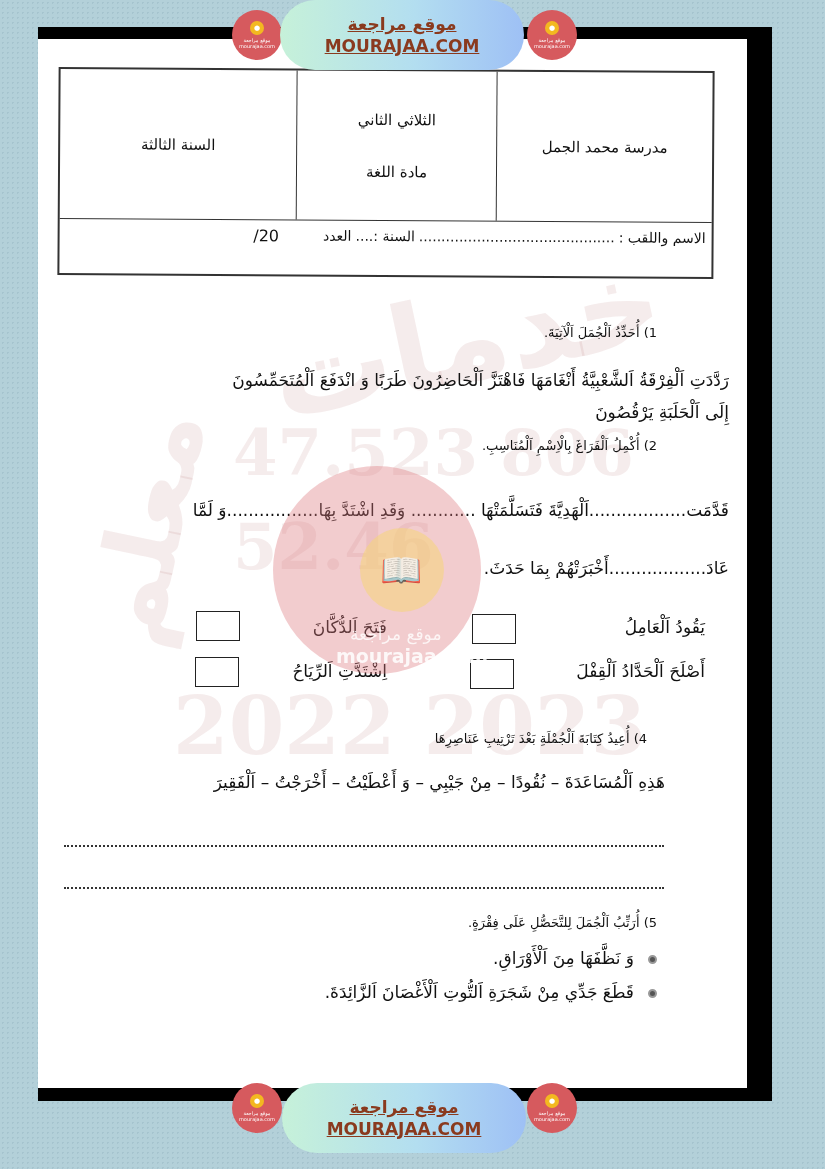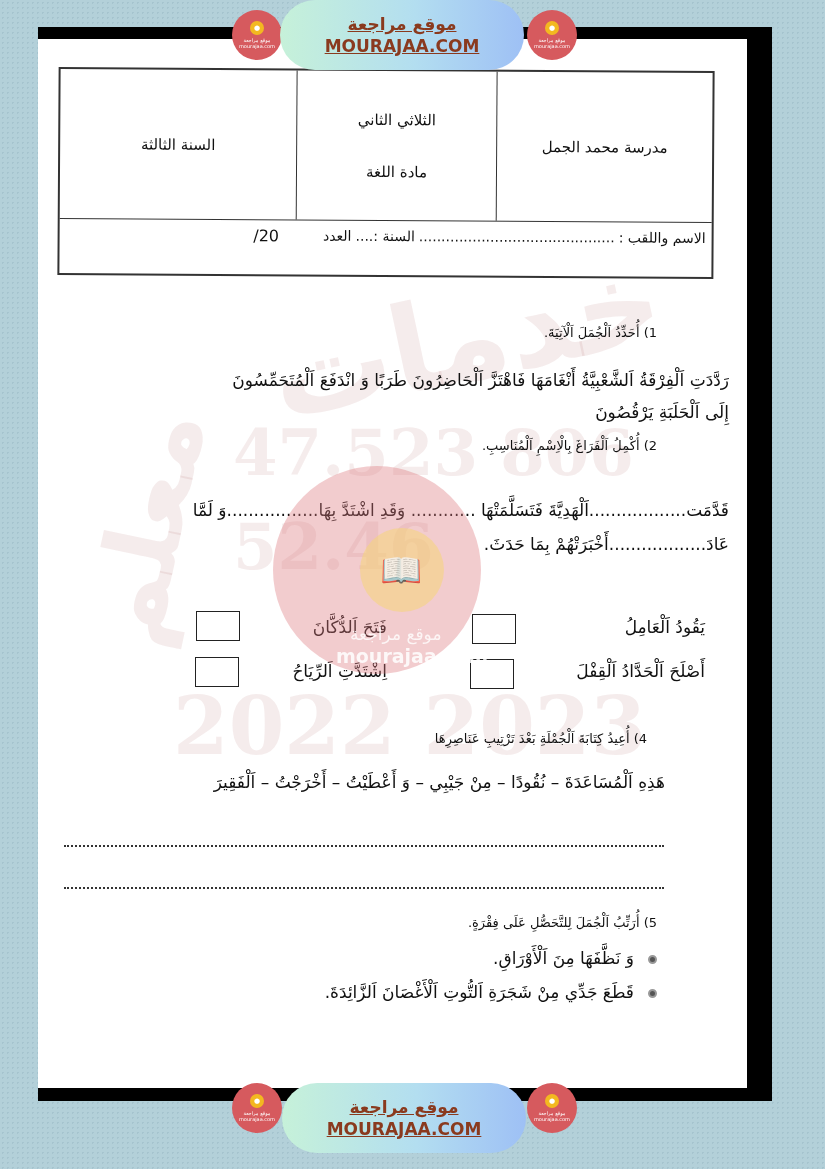--- a/index.html
+++ b/index.html
@@ -89,21 +89,21 @@
       <span class="score">20/</span>
     </div>
   </div>
 
   <div class="rtl q-title" style="right:90px; top:286px;">1) أُحَدِّدُ اَلْجُمَلَ اَلْآتِيَةَ.</div>
   <div class="rtl q-text" style="right:18px; top:328px; width:660px;">رَدَّدَتِ اَلْفِرْقَةُ اَلشَّعْبِيَّةُ أَنْغَامَهَا فَاهْتَزَّ اَلْحَاضِرُونَ طَرَبًا وَ انْدَفَعَ اَلْمُتَحَمِّسُونَ</div>
   <div class="rtl q-text" style="right:18px; top:360px;">إِلَى اَلْحَلَبَةِ يَرْقُصُونَ</div>
 
   <div class="rtl q-title" style="right:90px; top:399px;">2) أُكْمِلُ اَلْفَرَاغَ بِالْاِسْمِ اَلْمُنَاسِبِ.</div>
   <div class="rtl q-text" style="right:18px; top:458px; width:680px;">قَدَّمَت..................اَلْهَدِيَّةَ فَتَسَلَّمَتْهَا ............ وَقَدِ اشْتَدَّ بِهَا.................وَ لَمَّا</div>
-  <div class="rtl q-text" style="right:18px; top:492px;">عَادَ..................أَخْبَرَتْهُمْ بِمَا حَدَثَ.</div>
+  <div class="rtl q-text" style="right:18px; top:516px;">عَادَ..................أَخْبَرَتْهُمْ بِمَا حَدَثَ.</div>
 
 
   <div class="opt" style="right:42px; top:578px;"><span>يَقُودُ اَلْعَامِلُ</span></div>
   <div class="box" style="position:absolute; left:434px; top:575px;"></div>
   <div class="opt" style="right:360px; top:578px;"><span>فَتَحَ اَلدُّكَّانَ</span></div>
   <div class="box" style="position:absolute; left:158px; top:572px;"></div>
 
   <div class="opt" style="right:42px; top:622px;"><span>أَصْلَحَ اَلْحَدَّادُ اَلْقِفْلَ</span></div>
   <div class="box" style="position:absolute; left:432px; top:620px;"></div>
   <div class="opt" style="right:360px; top:622px;"><span>اِشْتَدَّتِ اَلرِّيَاحُ</span></div>

